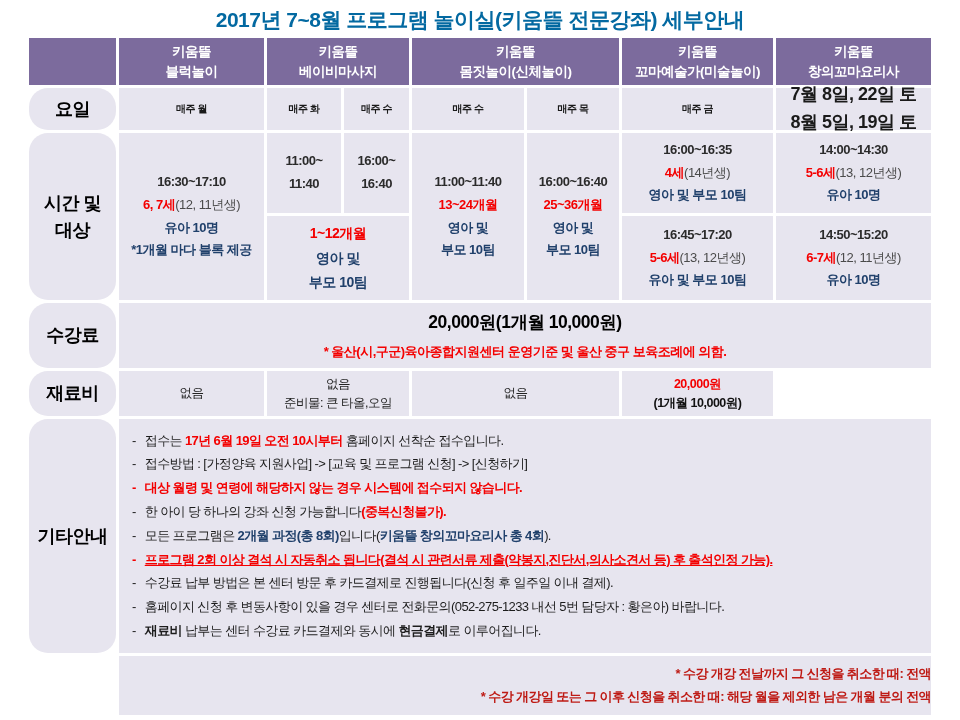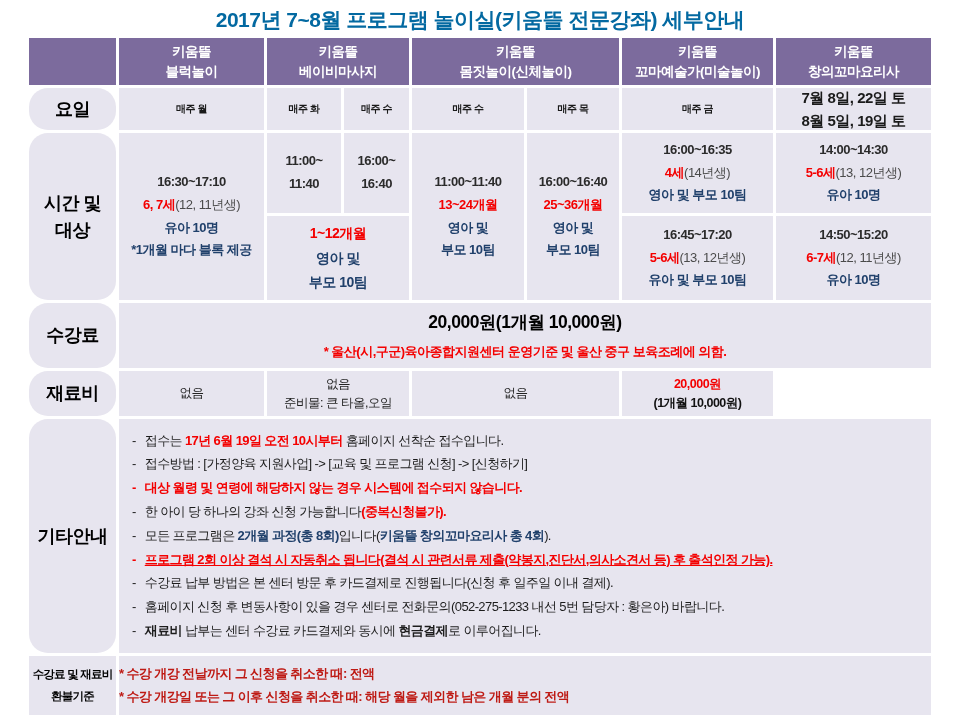--- a/index.html
+++ b/index.html
@@ -23,21 +23,21 @@
   .mat-red{color:#F40000;font-weight:bold;}
   .mat-bold{font-weight:bold;color:#111;}
   .notes-cell{align-items:stretch;justify-content:space-evenly;text-align:left;padding:6px 8px 6px 12px;font-size:13px;color:#1c1c1c;letter-spacing:-0.6px;}
   .note-line{line-height:1.25;}
   .dash{display:inline-block;margin-right:9px;margin-left:1px;}
   .n-red{color:#F40000;font-weight:bold;}
   .n-navy{color:#20406B;font-weight:bold;}
   .n-bold{font-weight:bold;}
   .u{text-decoration:underline;}
   .refund-lbl{font-weight:bold;font-size:11.5px;color:#000;line-height:1.9;letter-spacing:-0.8px;}
-  .refund-cell{align-items:flex-start;justify-content:center;text-align:left;
+  .refund-cell{align-items:flex-end;justify-content:center;text-align:left;
     font-size:13px;font-weight:bold;color:#BE1A14;line-height:1.7;letter-spacing:-0.6px;}
 </style>
 </head>
 <body>
 
 <div>
   <div class="title">2017년 7~8월 프로그램 놀이실(키움뜰 전문강좌) 세부안내</div>
 
   <div class="table">
 
@@ -63,21 +63,21 @@
       <div>창의꼬마요리사</div>
     </div>
 
     <div class="cell lbl" style="grid-area:2/1/3/2;">요일</div>
     <div class="cell day" style="grid-area:2/2/3/3;">매주 월</div>
     <div class="cell day" style="grid-area:2/3/3/4;">매주 화</div>
     <div class="cell day" style="grid-area:2/4/3/5;">매주 수</div>
     <div class="cell day" style="grid-area:2/5/3/6;">매주 수</div>
     <div class="cell day" style="grid-area:2/6/3/7;">매주 목</div>
     <div class="cell day" style="grid-area:2/7/3/8;">매주 금</div>
-    <div class="cell day" style="grid-area:2/8/3/9;font-size:15px;">
+    <div class="cell day" style="grid-area:2/8/3/9;font-size:18px;">
       <div>7월 8일, 22일 토</div>
       <div>8월 5일, 19일 토</div>
     </div>
 
     <div class="cell lbl" style="grid-area:3/1/5/2;">
       <div>시간 및</div>
       <div>대상</div>
     </div>
     <div class="cell time" style="grid-area:3/2/5/3;">
       <div>16:30~17:10</div>
@@ -155,23 +155,19 @@
       <div class="note-line"><span class="dash">-</span><span>접수방법 : [가정양육 지원사업] -&gt; [교육 및 프로그램 신청] -&gt; [신청하기]</span></div>
       <div class="note-line n-red"><span class="dash">-</span><span>대상 월령 및 연령에 해당하지 않는 경우 시스템에 접수되지 않습니다.</span></div>
       <div class="note-line"><span class="dash">-</span><span>한 아이 당 하나의 강좌 신청 가능합니다</span><span class="n-red">(중복신청불가).</span></div>
       <div class="note-line"><span class="dash">-</span><span>모든 프로그램은 </span><span class="n-navy">2개월 과정(총 8회)</span><span>입니다(</span><span class="n-navy">키움뜰 창의꼬마요리사 총 4회</span><span>).</span></div>
       <div class="note-line n-red"><span class="dash">-</span><span class="u">프로그램 2회 이상 결석 시 자동취소 됩니다(결석 시 관련서류 제출(약봉지,진단서,의사소견서 등) 후 출석인정 가능).</span></div>
       <div class="note-line"><span class="dash">-</span><span>수강료 납부 방법은 본 센터 방문 후 카드결제로 진행됩니다(신청 후 일주일 이내 결제).</span></div>
       <div class="note-line"><span class="dash">-</span><span>홈페이지 신청 후 변동사항이 있을 경우 센터로 전화문의(052-275-1233 내선 5번 담당자 : 황은아) 바랍니다.</span></div>
       <div class="note-line"><span class="dash">-</span><span class="n-bold">재료비</span><span> 납부는 센터 수강료 카드결제와 동시에 </span><span class="n-bold">현금결제</span><span>로 이루어집니다.</span></div>
     </div>
 
-    <div class="cell refund-lbl" style="grid-area:8/1/9/2;">
-      <div>수강료 및 재료비</div>
-      <div>환불기준</div>
-    </div>
     <div class="cell refund-cell" style="grid-area:8/2/9/9;">
       <div>* 수강 개강 전날까지 그 신청을 취소한 때: 전액</div>
       <div>* 수강 개강일 또는 그 이후 신청을 취소한 때: 해당 월을 제외한 남은 개월 분의 전액</div>
     </div>
 
   </div>
 </div>
 
 </body></html>

